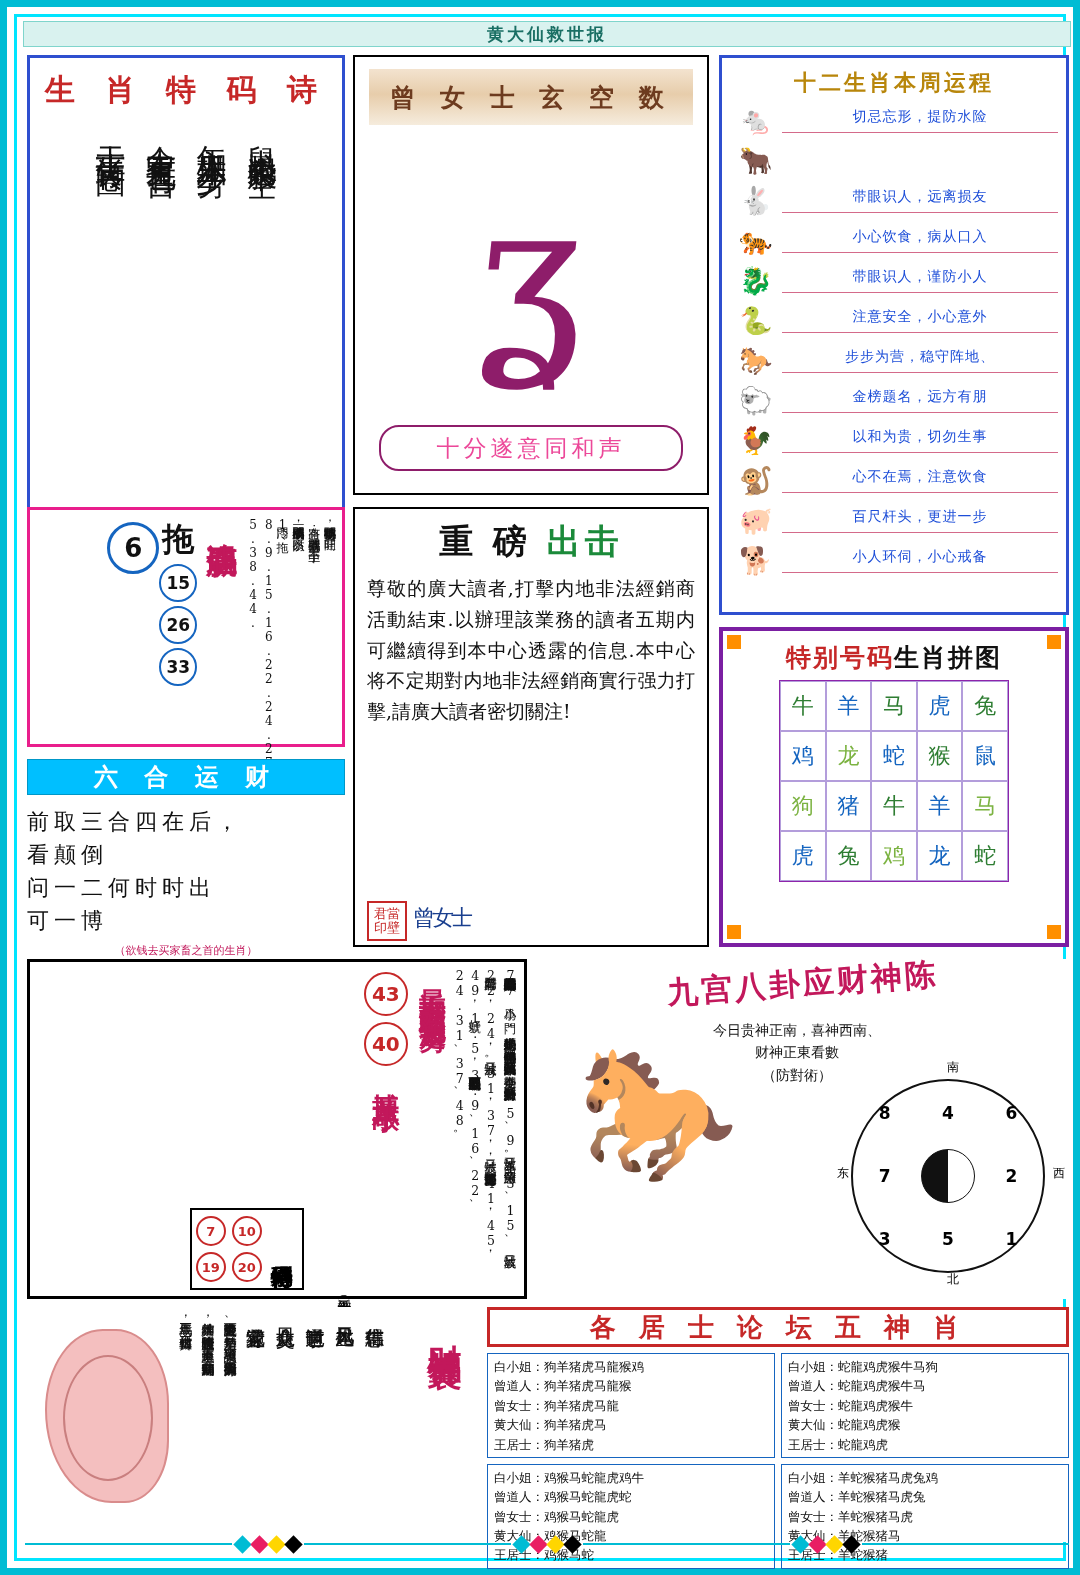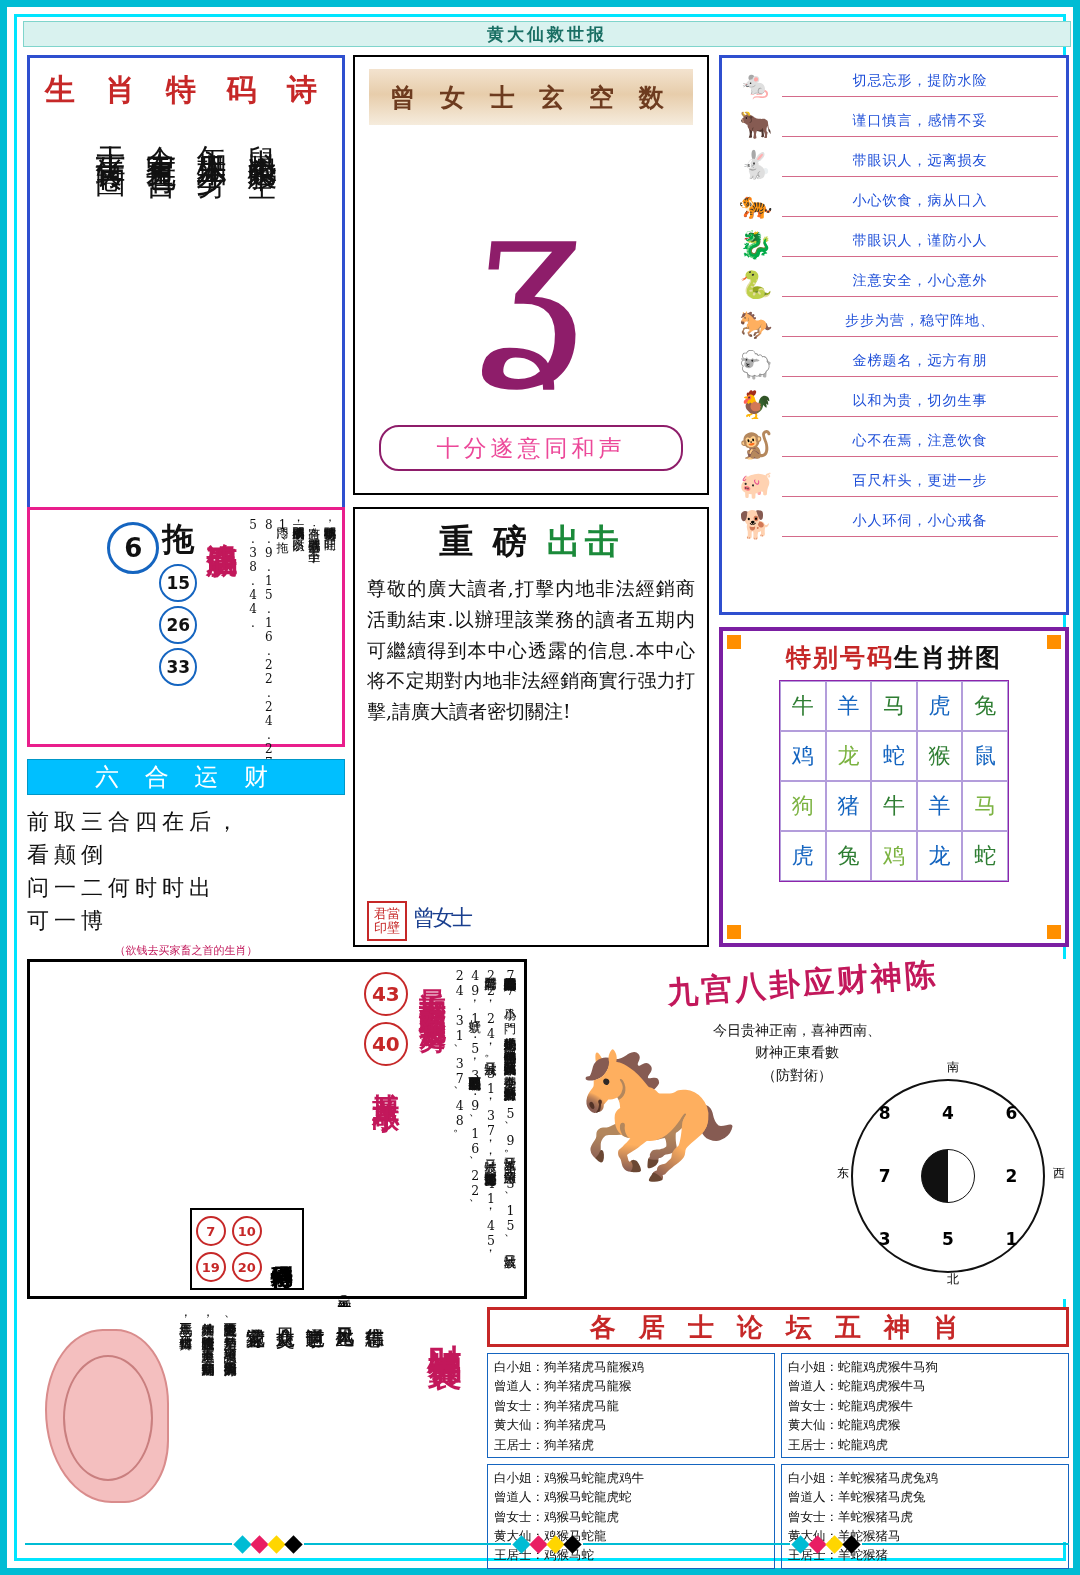--- a/index.html
+++ b/index.html
@@ -132,21 +132,21 @@
   }
   #zhongbang .sig{position:absolute;left:58px;bottom:12px;font-size:22px;color:#1a3f8f;letter-spacing:-3px;}
 
   
   #liuhe{left:20px;top:752px;width:318px;height:188px;border:none;}
   #liuhe .hdr{
     background:#00bfff;height:34px;display:flex;align-items:center;justify-content:center;
     border:1px solid #0097c7;
   }
   #liuhe .hdr span{
-    font-family:"DejaVu Serif","Liberation Serif",serif;font-size:24px;font-weight:normal;
+    font-family:"DejaVu Serif","Liberation Serif",serif;font-size:24px;font-weight:bold;
     color:#fff;letter-spacing:9px;
   }
   #liuhe .lines{text-align:left;padding-top:10px;}
   #liuhe .lines div{
     font-family:"DejaVu Serif","Liberation Serif",serif;font-size:22px;color:#111;
     letter-spacing:5px;line-height:1.5;
   }
   #liuhe .note{text-align:center;font-size:11px;color:#c2185b;margin-top:6px;}
 
   
@@ -274,28 +274,28 @@
     <div class="banner">
       <span>曾 女 士 玄 空 数</span>
     </div>
     <div class="glyph">ʓ</div>
     <div class="foot">
       <span>十分遂意同和声</span>
     </div>
   </div>
 
   <div class="box" id="fortune">
+    <div class="title">十二生肖本周运程</div>
     <div>
       <div class="row">
           <div class="zico">🐁</div>
           <div class="ztext">切忌忘形，提防水险</div>
         </div>
       <div class="row">
           <div class="zico">🐂</div>
-          <div class="ztext">谨口慎言，感情不妥</div>
         </div>
       <div class="row">
           <div class="zico">🐇</div>
           <div class="ztext">带眼识人，远离损友</div>
         </div>
       <div class="row">
           <div class="zico">🐅</div>
           <div class="ztext">小心饮食，病从口入</div>
         </div>
       <div class="row">

